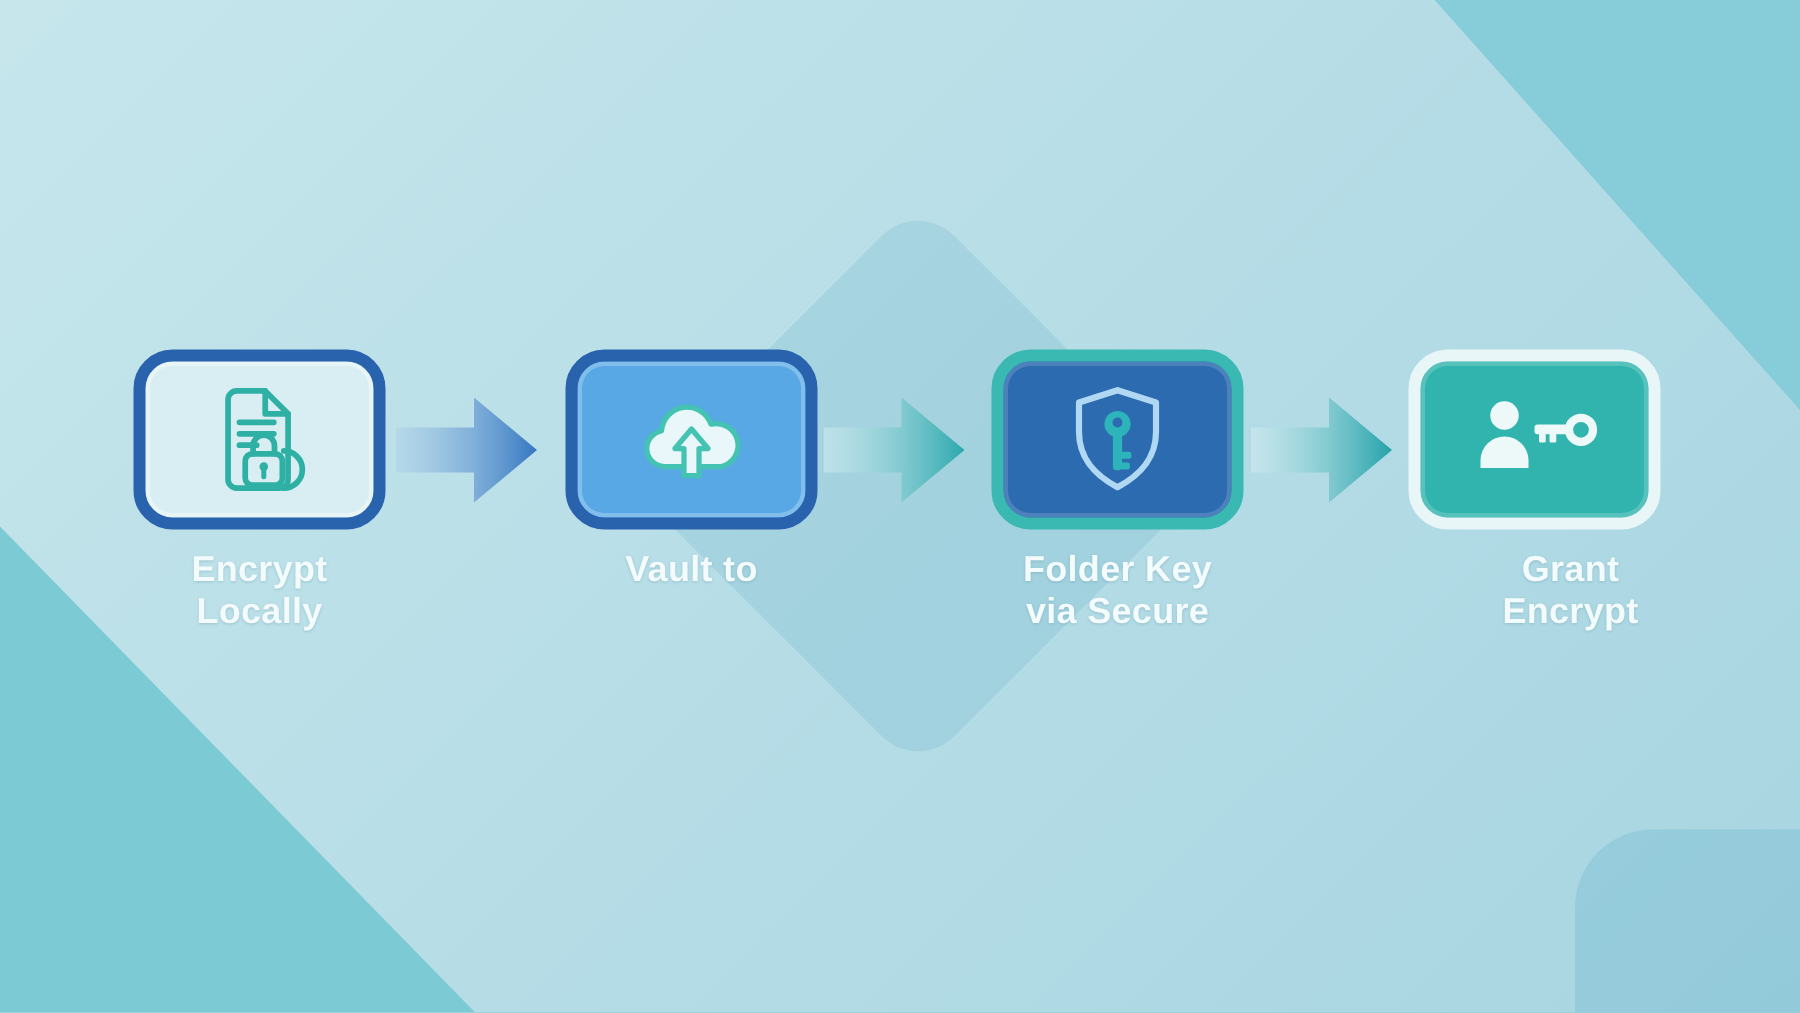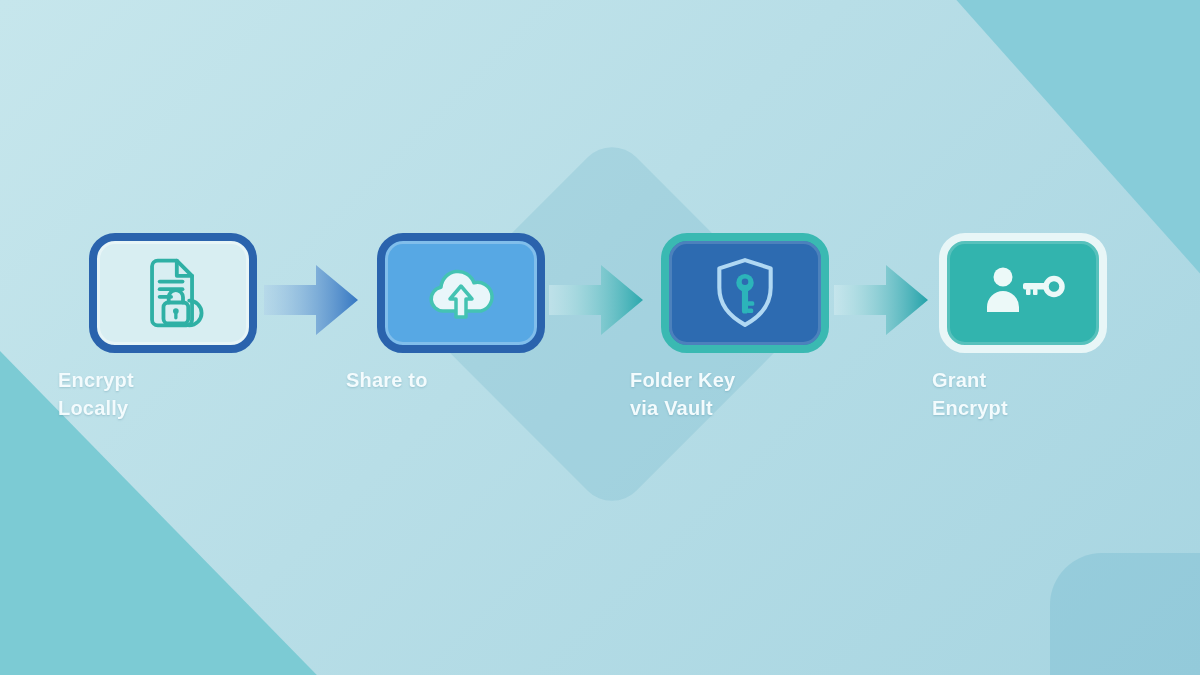--- a/index.html
+++ b/index.html
@@ -24,22 +24,22 @@
   .card{
     position:absolute;width:168px;height:120px;border-radius:26px;
     box-sizing:border-box;display:flex;align-items:center;justify-content:center;
   }
   .card.s1{left:89px;top:233px;background:#d8eef2;border:8px solid #2a63ad;box-shadow:inset 0 0 0 3px rgba(255,255,255,.4);}
   .card.s2{left:377px;top:233px;background:#57a8e4;border:8px solid #2a63ad;box-shadow:inset 0 0 0 3px rgba(255,255,255,.25);}
   .card.s3{left:661px;top:233px;background:#2d6bb1;border:8px solid #3ab9b2;box-shadow:inset 0 0 0 3px rgba(255,255,255,.15);}
   .card.s4{left:939px;top:233px;background:#32b4ae;border:8px solid #e8f6f7;box-shadow:inset 0 0 0 3px rgba(255,255,255,.18);}
   
   .label{
-    position:absolute;top:366px;width:230px;text-align:left;
-    font-size:20px;font-weight:700;color:#f3fbfd;line-height:28px;
+    position:absolute;top:366px;width:230px;text-align:center;
+    font-size:24px;font-weight:700;color:#f3fbfd;line-height:28px;
     letter-spacing:.2px;text-shadow:0 1px 2px rgba(70,130,150,.30);
   }
   .label.l1{left:58px;}
   .label.l2{left:346px;}
   .label.l3{left:630px;}
   .label.l4{left:932px;}
   .label span{display:block;}
   
   .arrow{position:absolute;top:262px;width:100px;height:76px;}
   .arrow.a1{left:264px;}
@@ -132,24 +132,24 @@
       </g>
       <circle cx="75" cy="24.5" r="8" fill="none" stroke="#ecf9f8" stroke-width="5.5"></circle>
     </svg>
   </div>
 
   <div class="label l1">
     <span>Encrypt</span>
     <span>Locally</span>
   </div>
   <div class="label l2">
-    <span>Share to</span>
+    <span>Vault to</span>
   </div>
   <div class="label l3">
     <span>Folder Key</span>
-    <span>via Vault</span>
+    <span>via Secure</span>
   </div>
   <div class="label l4">
     <span>Grant</span>
     <span>Encrypt</span>
   </div>
 
 </div>
 
 </body></html>

